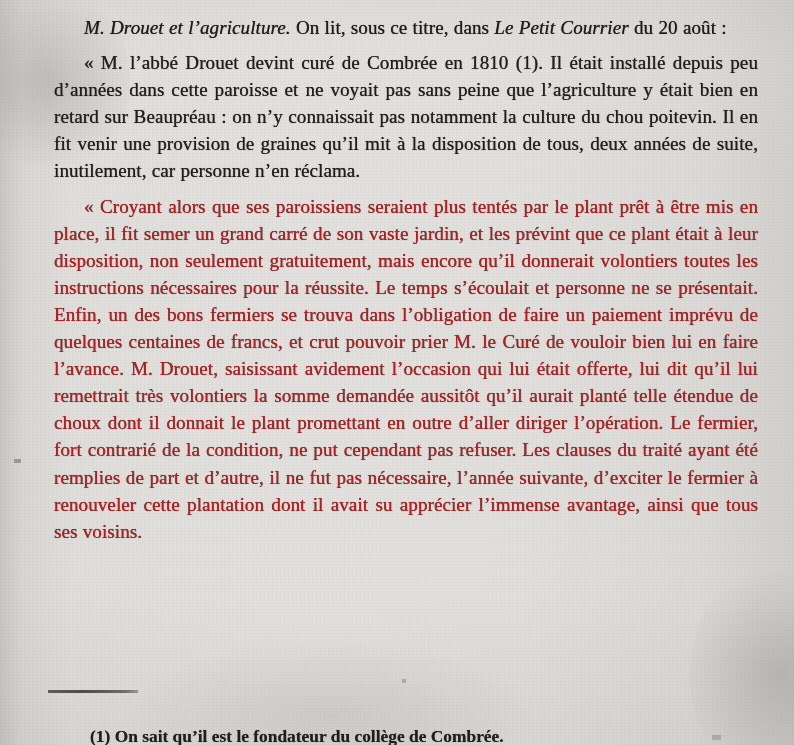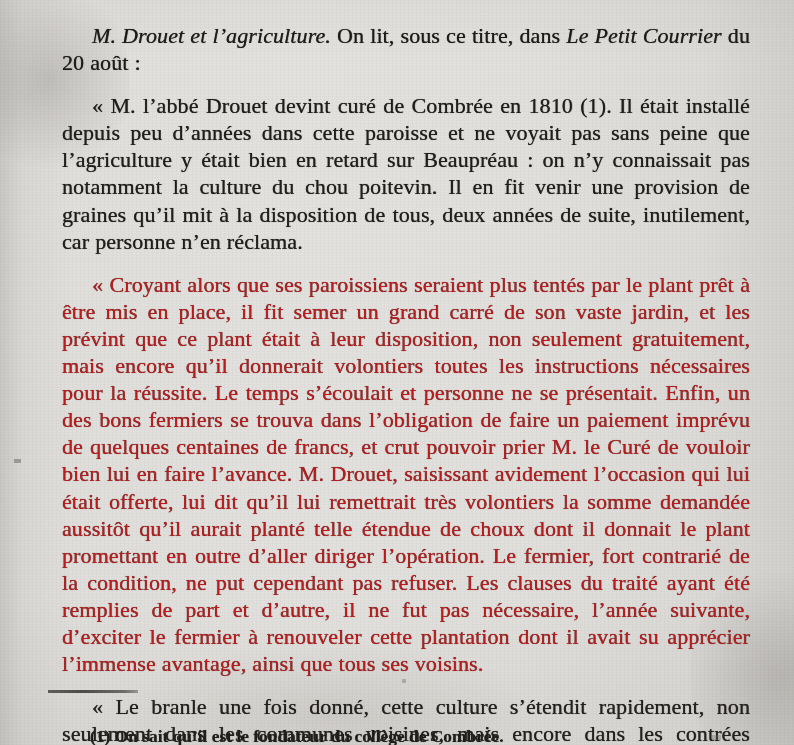--- a/index.html
+++ b/index.html
@@ -61,22 +61,22 @@
   
   #text-column {
     position: absolute;
     left: 46px;
     top: 6px;
     width: 720px;
     z-index: 5;
   }
 
   .para {
-    margin: 16px;
-    font-size: 22px;
+    margin: 8px;
+    font-size: 19px;
     line-height: 27.1px;
     text-align: justify;
     text-align-last: left;
     letter-spacing: 0.1px;
     word-spacing: 0.4px;
     color: #201e1c;
     text-shadow:
       0 0 0.7px rgba(60,58,56,0.85),
       0.4px 0.2px 0.5px rgba(90,88,86,0.45);
   }
@@ -142,21 +142,20 @@
 <div class="speck" style="left:712px; top:735px; width:9px; height:5px; opacity:0.35;"></div>
 
 <div id="text-column">
 
   <p class="para indent" id="para-heading"><span class="it">M. Drouet et l’agriculture.</span><span> On lit, sous ce titre, dans </span><span class="it">Le Petit Courrier</span><span> du 20 août :</span></p>
 
   <p class="para indent" id="para-one">« M. l’abbé Drouet devint curé de Combrée en 1810 (1). Il était installé depuis peu d’années dans cette paroisse et ne voyait pas sans peine que l’agriculture y était bien en retard sur Beaupréau : on n’y connaissait pas notamment la culture du chou poitevin. Il en fit venir une provision de graines qu’il mit à la disposition de tous, deux années de suite, inutilement, car personne n’en réclama.</p>
 
   <p class="para indent" id="para-two">« Croyant alors que ses paroissiens seraient plus tentés par le plant prêt à être mis en place, il fit semer un grand carré de son vaste jardin, et les prévint que ce plant était à leur disposition, non seulement gratuitement, mais encore qu’il donnerait volontiers toutes les instructions nécessaires pour la réussite. Le temps s’écoulait et personne ne se présentait. Enfin, un des bons fermiers se trouva dans l’obligation de faire un paiement imprévu de quelques centaines de francs, et crut pouvoir prier M. le Curé de vouloir bien lui en faire l’avance. M. Drouet, saisissant avidement l’occasion qui lui était offerte, lui dit qu’il lui remettrait très volontiers la somme demandée aussitôt qu’il aurait planté telle étendue de choux dont il donnait le plant promettant en outre d’aller diriger l’opération. Le fermier, fort contrarié de la condition, ne put cependant pas refuser. Les clauses du traité ayant été remplies de part et d’autre, il ne fut pas nécessaire, l’année suivante, d’exciter le fermier à renouveler cette plantation dont il avait su apprécier l’immense avantage, ainsi que tous ses voisins.</p>
 
-  <p class="para indent" id="para-three">« Le branle une fois donné, cette culture s’étendit rapidement, non seulement dans les communes voisines, mais encore dans les contrées limitrophes du Maine et de la Bretagne, qu’elle a singulièrement contribué à enrichir. »</p>
 
 </div>
 
 <div id="footnote-rule"></div>
 
 <div id="footnote">
   <p id="footnote-text">(1) On sait qu’il est le fondateur du collège de Combrée.</p>
 </div>
 
 </body></html>

